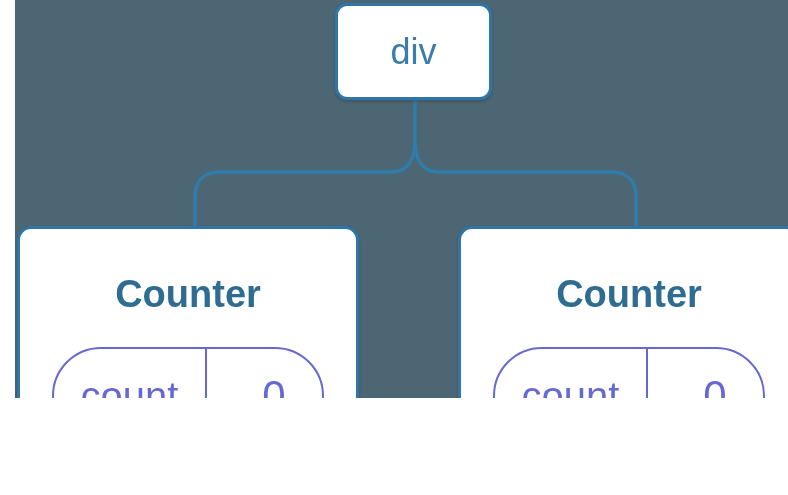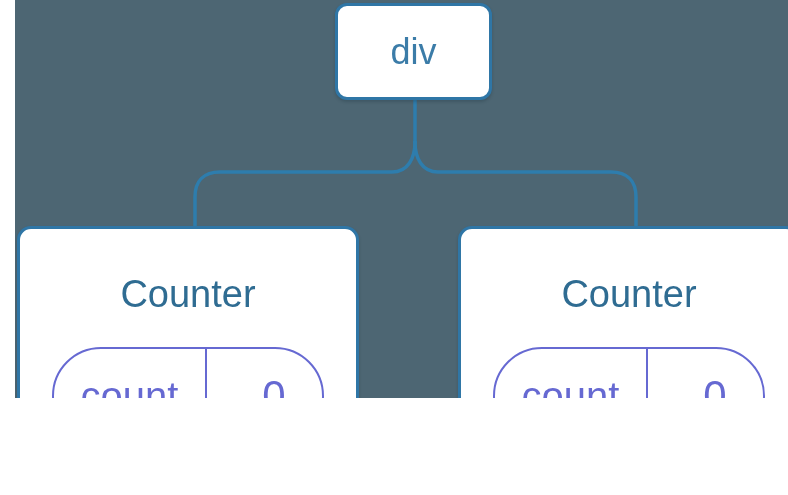--- a/index.html
+++ b/index.html
@@ -67,21 +67,21 @@
     z-index: 1;
     box-shadow: 0 2px 3px rgba(22, 42, 54, 0.25);
   }
   .card-left  { left: 2px; }
   .card-right { left: 443px; }
   .card-title {
     margin-top: 42px;
     text-align: center;
     font-size: 38px;
     line-height: 46px;
-    font-weight: 400;
+    font-weight: 700;
     color: var(--component-title-text);
   }
   .state-pill {
     width: 272px;
     height: 98px;
     margin: 30px auto 0 auto;
     border: 2px solid var(--state-pill);
     border-radius: 60px;
     display: flex;
     overflow: hidden;

